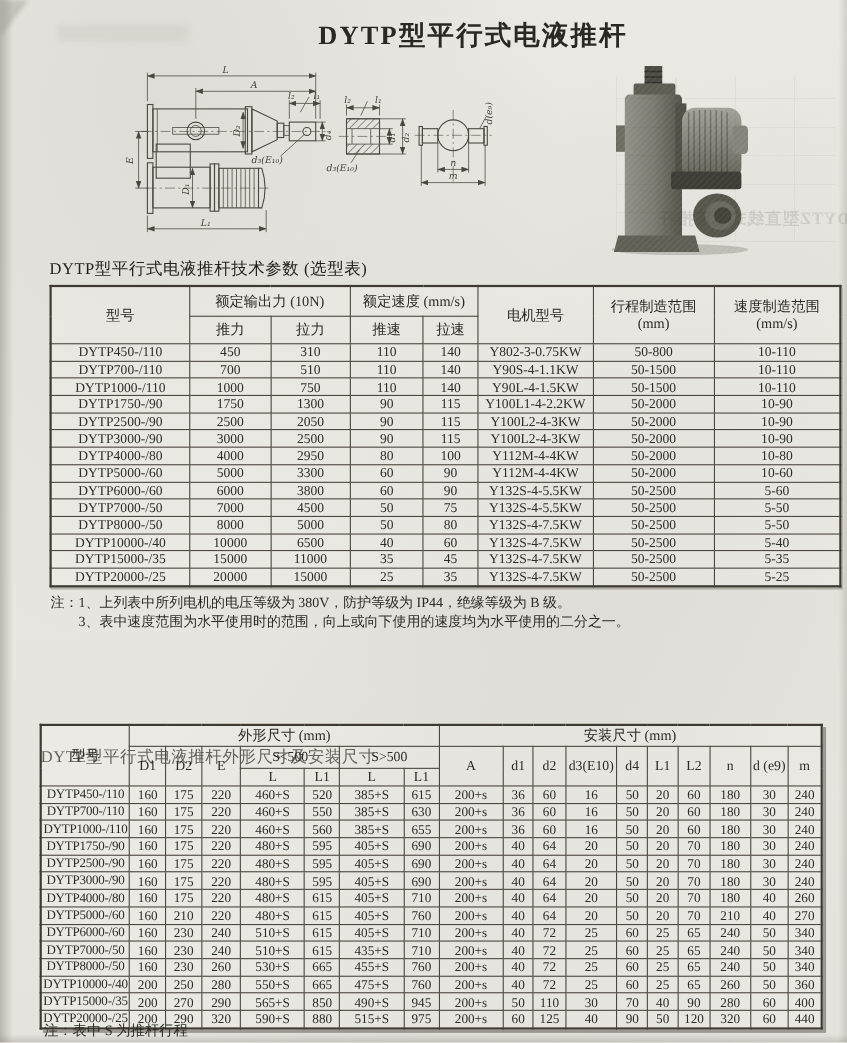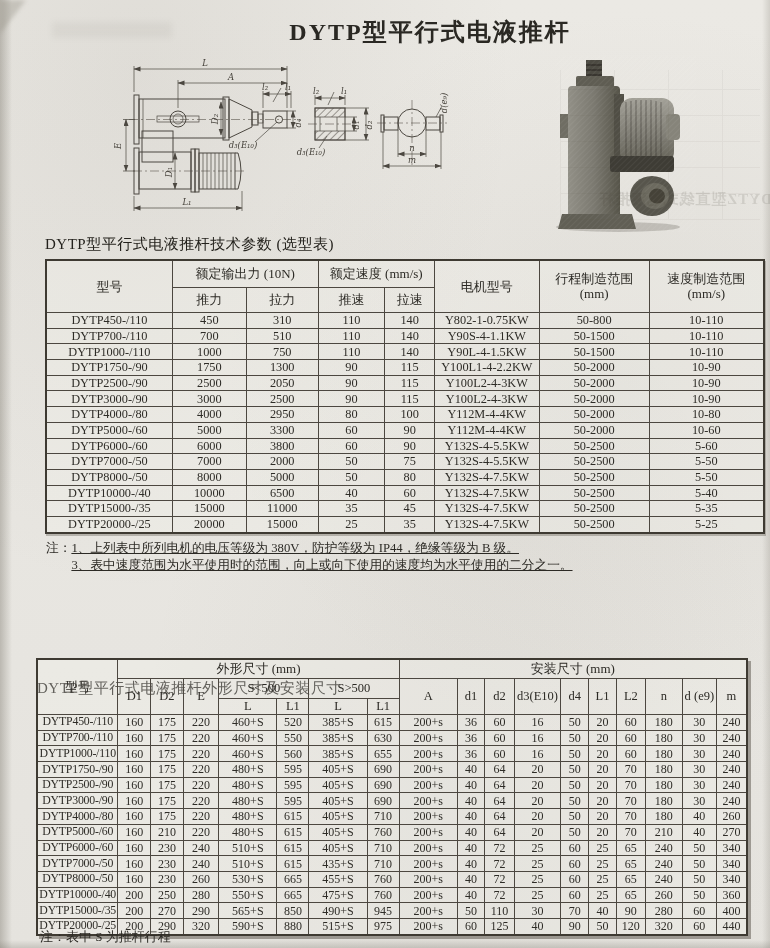--- a/index.html
+++ b/index.html
@@ -60,21 +60,21 @@
   .t2 thead tr:nth-child(3) th{height:14px;font-size:12.5px;}
   .t2 tbody td{height:14.7px;font-size:12px;}
   .t2 tbody td:first-child{font-size:11.8px;letter-spacing:-.2px;}
 
   .hdr-2line span{display:block;line-height:1.15;}
 
   .notes{position:absolute;left:46px;top:540px;width:700px;display:flex;
     font-size:12.7px;line-height:17.4px;color:#2c2a25;}
   .notes .prefix{flex:0 0 auto;}
   .notes ul{margin:0;padding:0;list-style:none;}
-  .notes li{padding-left:26px;text-indent:-26px;text-decoration:underline;}
+  .notes li{padding-left:26px;text-indent:-26px;}
 
   .t2-note{position:absolute;left:40px;top:928px;font-size:13px;color:#2c2a25;}
 
   svg text{font-family:"DejaVu Serif","Liberation Serif",serif;
     font-size:8.5px;font-style:italic;fill:#45413a;}
   svg .ln{stroke:#4b4740;stroke-width:1;fill:none;}
   svg .thin{stroke:#4b4740;stroke-width:.7;fill:none;}
   svg .cl{stroke:#5a564e;stroke-width:.6;fill:none;stroke-dasharray:9 3 2 3;}
 </style>
 </head>
@@ -313,21 +313,21 @@
         <th>拉速</th>
       </tr>
     </thead>
     <tbody>
         <tr>
           <td>DYTP450-/110</td>
           <td>450</td>
           <td>310</td>
           <td>110</td>
           <td>140</td>
-          <td>Y802-1-0.75KW</td>
+          <td>Y802-3-0.75KW</td>
           <td>50-800</td>
           <td>10-110</td>
         </tr>
         <tr>
           <td>DYTP700-/110</td>
           <td>700</td>
           <td>510</td>
           <td>110</td>
           <td>140</td>
           <td>Y90S-4-1.1KW</td>
@@ -400,21 +400,21 @@
           <td>3800</td>
           <td>60</td>
           <td>90</td>
           <td>Y132S-4-5.5KW</td>
           <td>50-2500</td>
           <td>5-60</td>
         </tr>
         <tr>
           <td>DYTP7000-/50</td>
           <td>7000</td>
-          <td>2000</td>
+          <td>4500</td>
           <td>50</td>
           <td>75</td>
           <td>Y132S-4-5.5KW</td>
           <td>50-2500</td>
           <td>5-50</td>
         </tr>
         <tr>
           <td>DYTP8000-/50</td>
           <td>8000</td>
           <td>5000</td>

